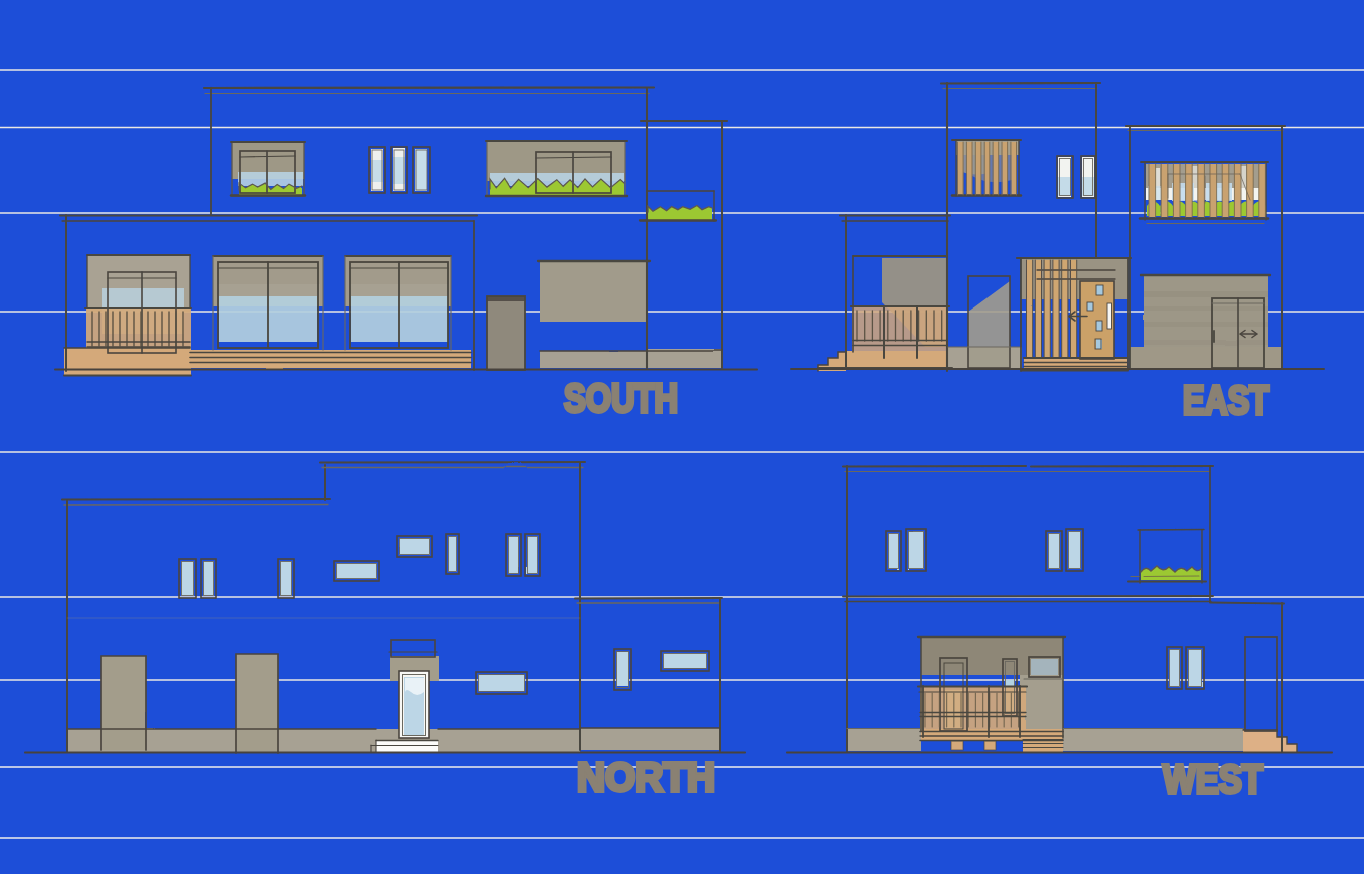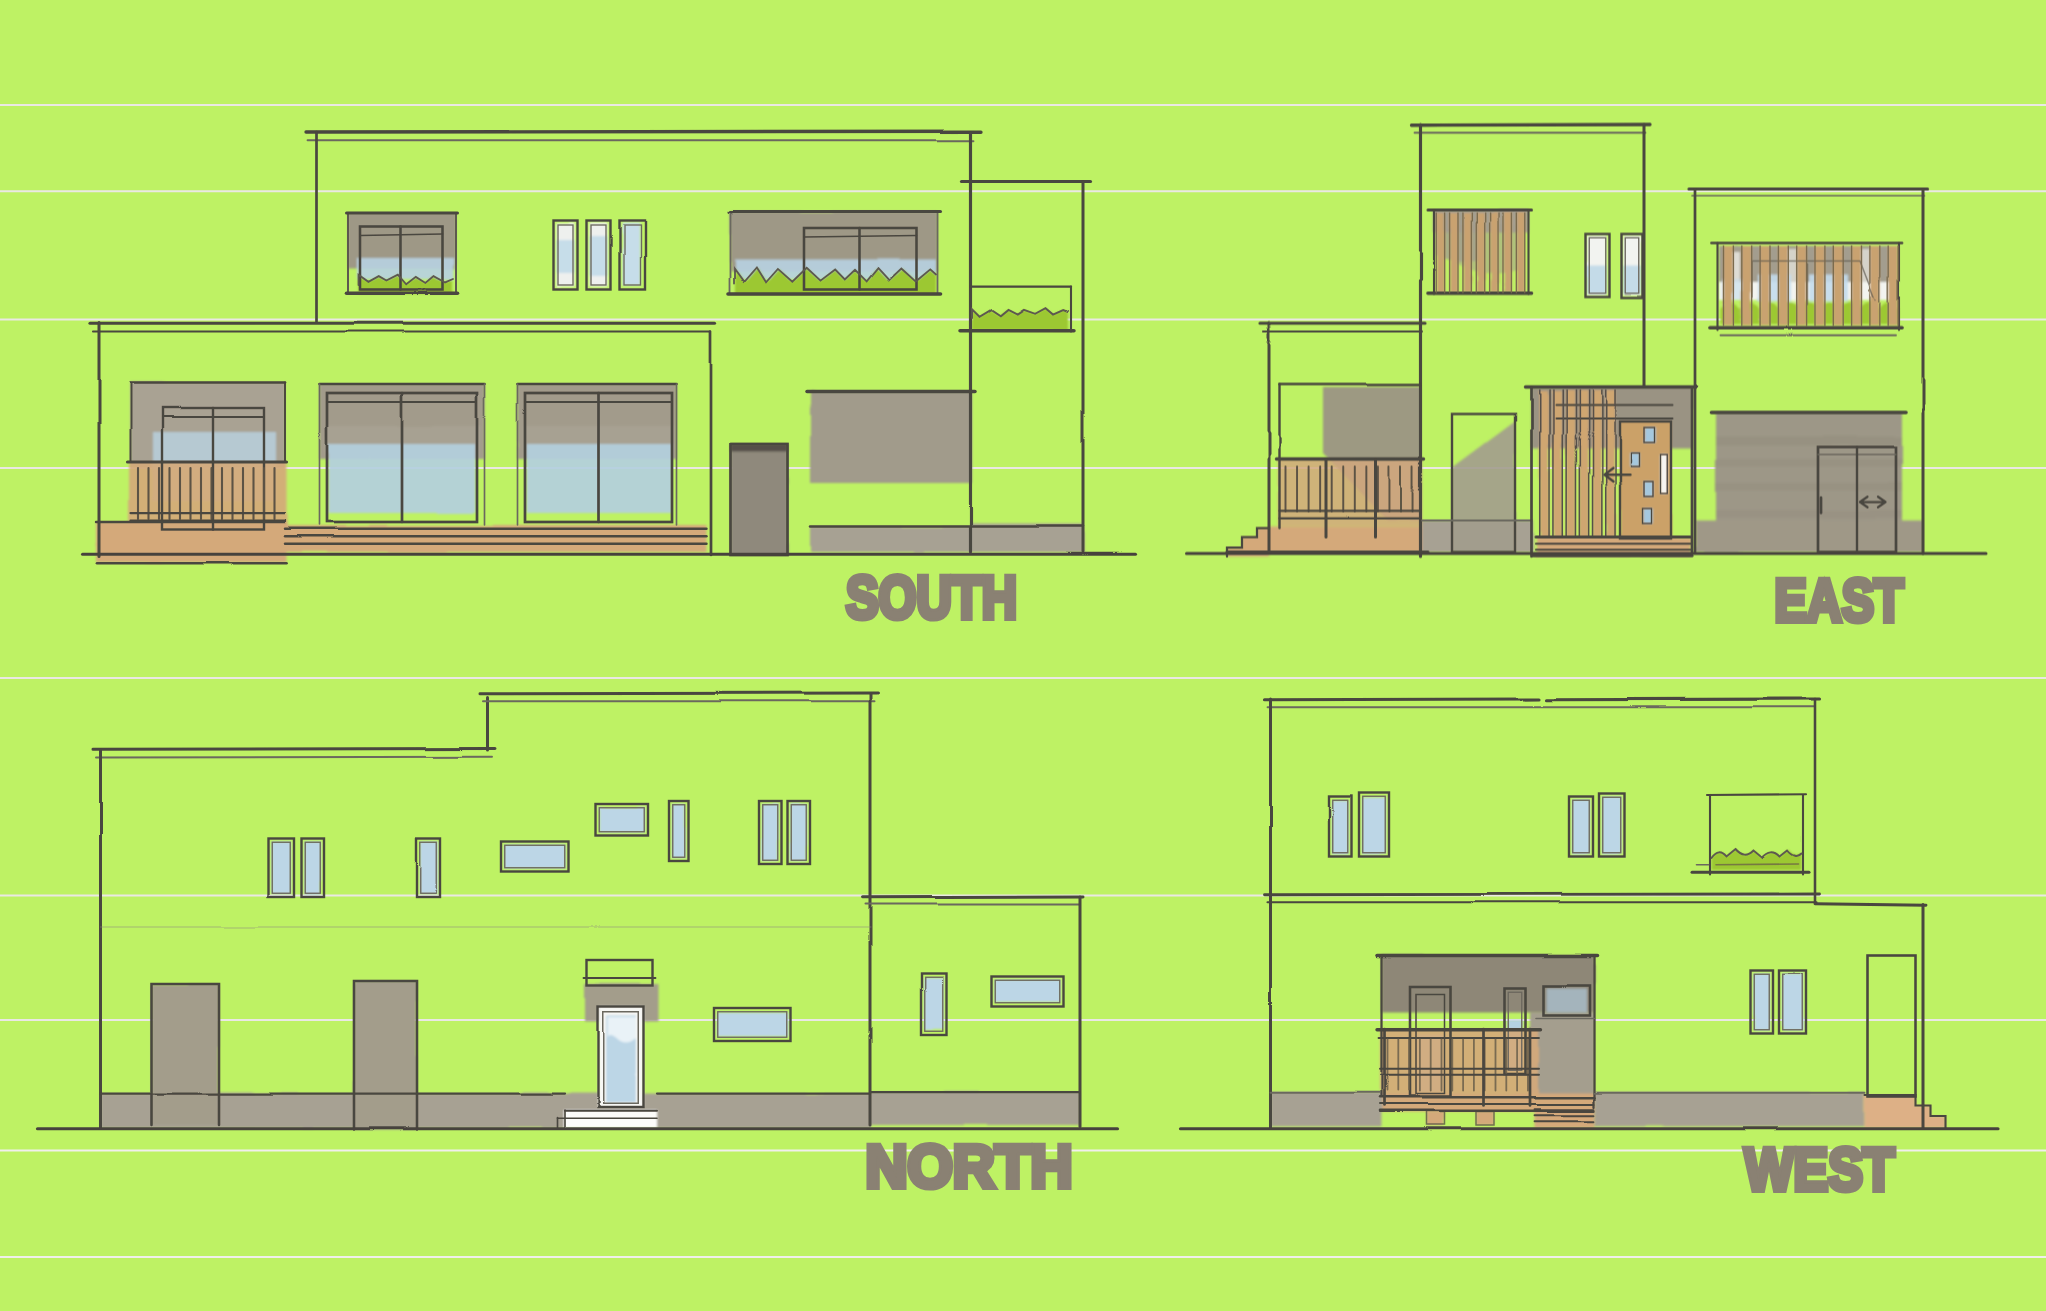--- a/index.html
+++ b/index.html
@@ -1,16 +1,16 @@
 <!DOCTYPE html>
 <html><head>
 <meta charset="utf-8">
 <style>
 html,body{margin:0;padding:0;background:#ffffff;}
-#page{position:relative;width:1364px;height:874px;background:#bef264;overflow:hidden;}
+#page{position:relative;width:1364px;height:874px;background:#1d4ed8;overflow:hidden;}
 svg{position:absolute;top:0;left:0;}
 text{font-family:"Liberation Sans",sans-serif;font-weight:bold;}
 </style>
 </head>
 <body>
 <div id="page">
 <svg width="1364" height="874" viewBox="0 0 1364 874">
 <defs>
 <filter id="mk" x="-3%" y="-3%" width="106%" height="106%">
           <feTurbulence type="fractalNoise" baseFrequency="0.016 0.024" numOctaves="2" seed="11" result="n"></feTurbulence>

